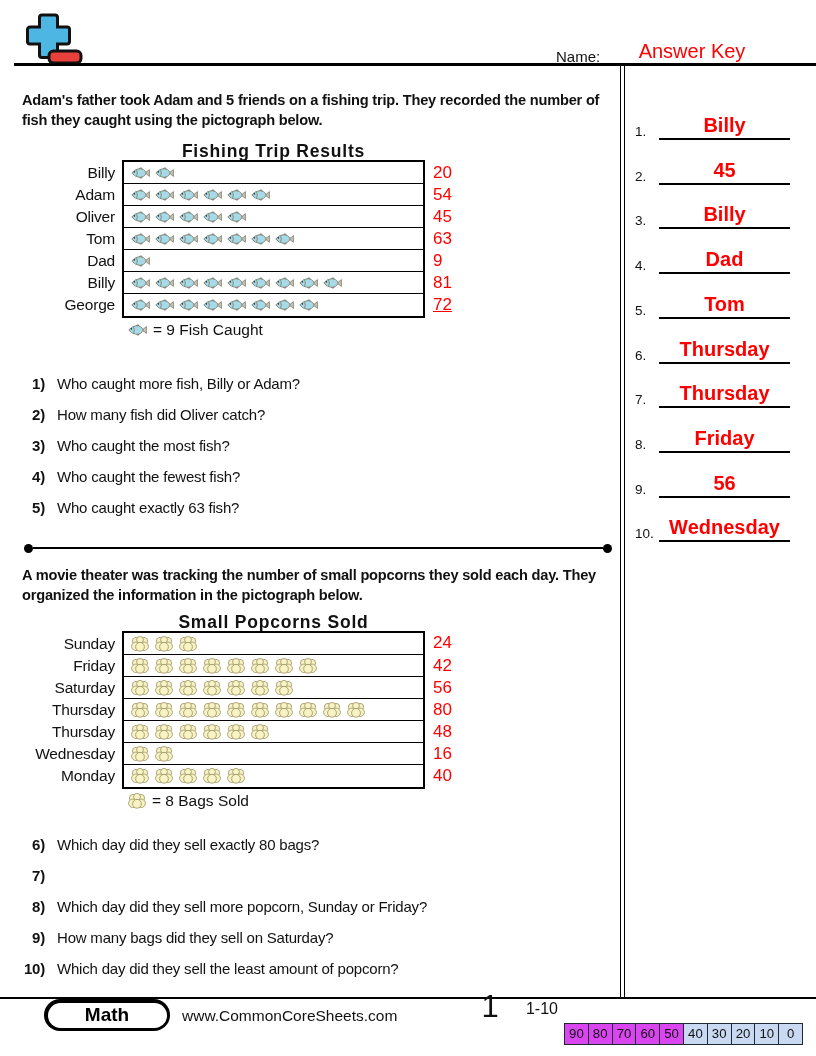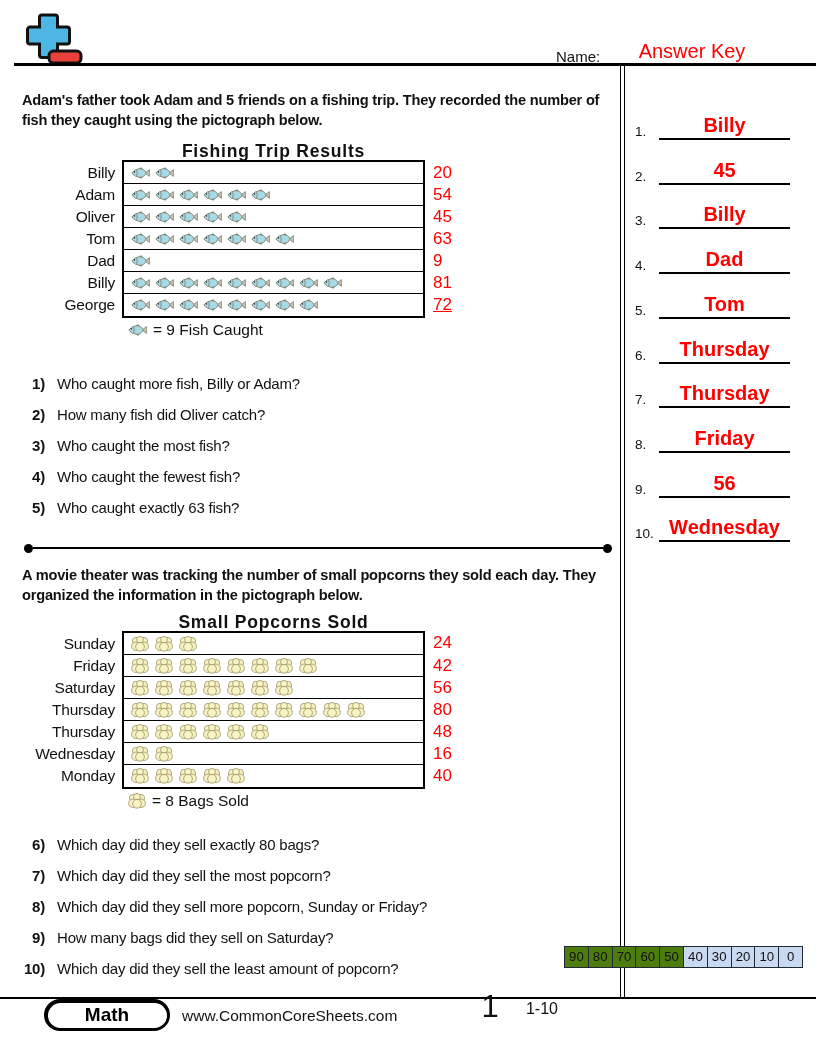--- a/index.html
+++ b/index.html
@@ -56,22 +56,22 @@
   
   .frule{position:absolute;left:0;top:997px;width:816px;height:2px;background:#000;}
   .math-badge{position:absolute;left:44px;top:999px;width:126px;height:32px;background:#000;
               border-radius:17px;}
   .math-badge .inner{position:absolute;inset:3.5px;background:#fff;border-radius:13px;
                      display:flex;align-items:center;justify-content:center;
                      font-weight:bold;font-size:19px;color:#000;}
   .website{position:absolute;left:182px;top:1007px;font-size:15.5px;}
   .page-num{position:absolute;left:460px;top:989px;width:60px;text-align:center;font-size:31px;}
   .score-label{position:absolute;left:522px;top:1000px;width:36px;text-align:right;font-size:16px;}
-  .score-table{position:absolute;left:564px;top:946px;display:flex;
-               border:1.5px solid #222833;background:#4d7c0f;justify-content:center;}
+  .score-table{position:absolute;left:564px;top:1023px;display:flex;
+               border:1.5px solid #222833;background:#d946ef;justify-content:center;}
   .score-cell{width:22.8px;height:20px;line-height:20px;text-align:center;font-size:13.2px;
               border-left:1.5px solid #222833;}
   .score-cell:first-child{border-left:none;}
   .score-cell.shaded{background:var(--score-shaded);}
 </style>
 </head>
 <body>
 
 <div class="page" style="--red: #ff0000; --score-shaded: #c9d9f2;">
 
@@ -1205,21 +1205,20 @@
         <span>= 8 Bags Sold</span>
       </div>
     </div>
   <div class="q-list" id="qlist-1" style="top:836px;">
       <div class="q-item" style="top: 0px;">
         <span class="q-num">6)</span>
         <span class="q-text">Which day did they sell exactly 80 bags?</span>
       </div>
       <div class="q-item" style="top: 31px;">
         <span class="q-num">7)</span>
-        <span class="q-text">Which day did they sell the most popcorn?</span>
       </div>
       <div class="q-item" style="top: 62px;">
         <span class="q-num">8)</span>
         <span class="q-text">Which day did they sell more popcorn, Sunday or Friday?</span>
       </div>
       <div class="q-item" style="top: 93px;">
         <span class="q-num">9)</span>
         <span class="q-text">How many bags did they sell on Saturday?</span>
       </div>
       <div class="q-item" style="top: 124px;">

